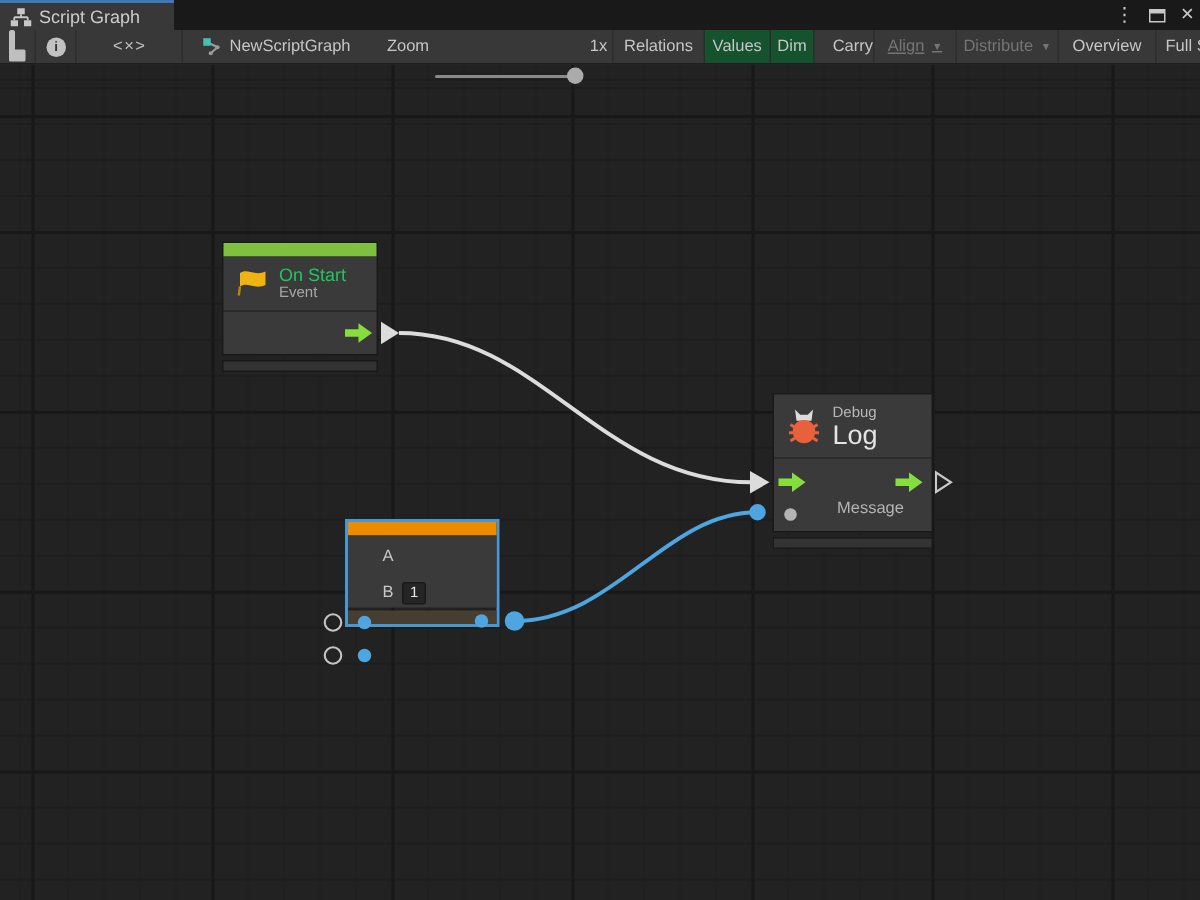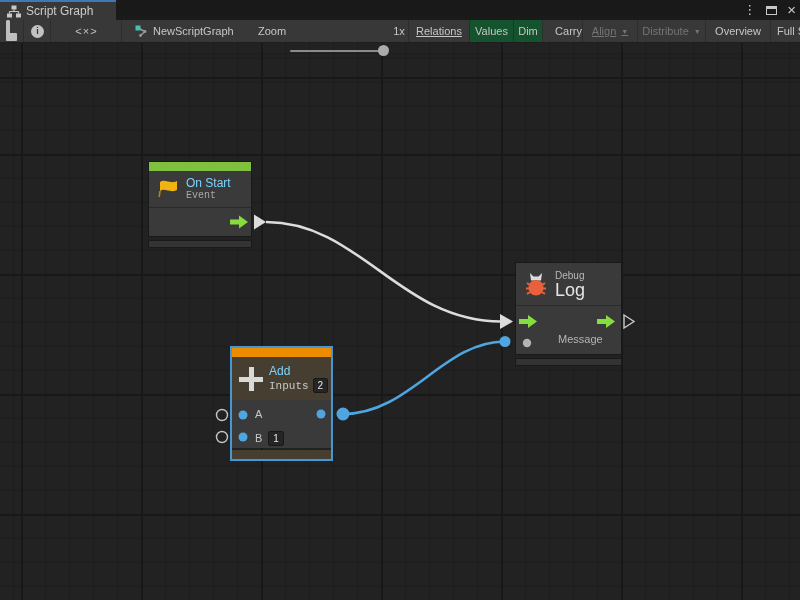--- a/index.html
+++ b/index.html
@@ -45,22 +45,22 @@
     background-position: 21px 0, 0 111px, 21px 0, 0 15px; }
 
   
   .node { position:absolute; z-index:3; }
   .node .main { border:1px solid #191919; }
   .accent { height:9px; }
   .nhead { background:#3A3A3A; display:flex; align-items:center; gap:6px; padding:0 7px; }
   .ndivider { height:1px; background:#2A2A2A; }
   .nbody { background:#3A3A3A; }
   .nfooter { margin-top:3px; height:8px; background:#333333; border:1px solid #191919; }
-  .ntitle { font-size:12px; color:#7dd3fc; line-height:14px; }
-  .nsub { font-size:10px; color:#A8A8A8; line-height:12px;font-family:Liberation Mono, monospace; }
+  .ntitle { font-size:12px; color:#22c55e; line-height:14px; }
+  .nsub { font-size:10px; color:#A8A8A8; line-height:12px; }
   .portlabel { font-size:11px; color:#C9C9C9; }
 
   
   #node-onstart { left:148px; top:161px; width:104px; }
   #node-onstart .nhead { height:36px; }
   #node-onstart .nbody { height:28px; }
 
   
   #node-debug { left:515px; top:262px; width:107px; }
   #node-debug .nhead { height:42px; }
@@ -129,21 +129,21 @@
       <span>NewScriptGraph</span>
     </div>
     <div class="tcell noborder" style="left:256px;width:32px;">
       <span>Zoom</span>
     </div>
     <div class="zoom-track"></div>
     <div class="zoom-handle"></div>
     <div class="tcell" style="left:390px;width:19px;">
       <span>1x</span>
     </div>
-    <div class="tcell" style="left:409px;width:61px;text-decoration:underline;">
+    <div class="tcell" style="left:409px;width:61px;">
       <span>Relations</span>
     </div>
     <div class="tcell active" style="left:470px;width:44px;">
       <span>Values</span>
     </div>
     <div class="tcell active" style="left:514px;width:29px;">
       <span>Dim</span>
     </div>
     <div class="tcell" style="left:543px;width:40px;justify-content:flex-end;">
       <span>Carry</span>
@@ -205,30 +205,20 @@
         <div class="row2">
           <span class="portlabel">Message</span>
         </div>
       </div>
     </div>
     <div class="nfooter"></div>
   </div>
 
   <div class="node" id="node-add">
     <div class="accent" style="background:#EE8C00;"></div>
-    <div class="nhead">
-      <span class="plus-icon"></span>
-      <div>
-        <div class="ntitle">Add</div>
-        <div style="display:flex;align-items:center;gap:4px;">
-          <span class="nsub" style="font-size:11px;color:#C8C8C8;">Inputs</span>
-          <span class="valbox">2</span>
-        </div>
-      </div>
-    </div>
     <div class="nbody">
       <div class="rowA">
         <span class="portlabel">A</span>
       </div>
       <div class="rowB">
         <span class="portlabel">B</span>
         <span class="valbox">1</span>
       </div>
     </div>
     <div class="nfooter"></div>

